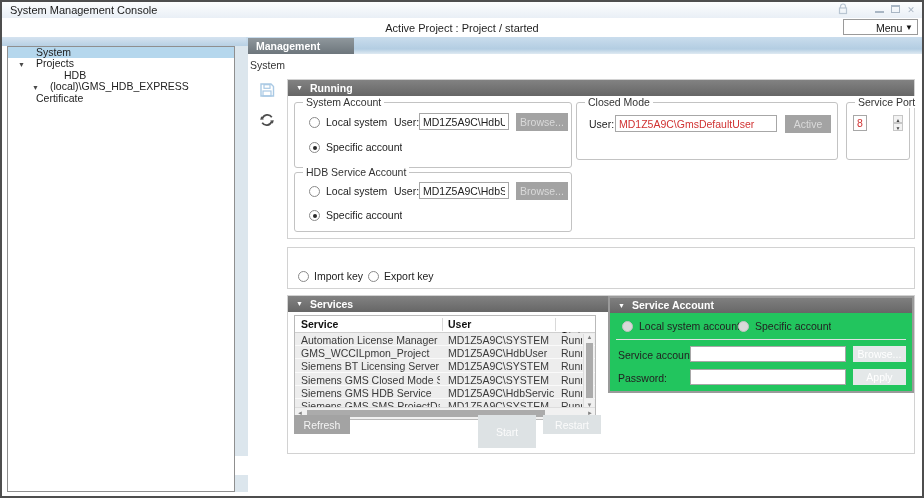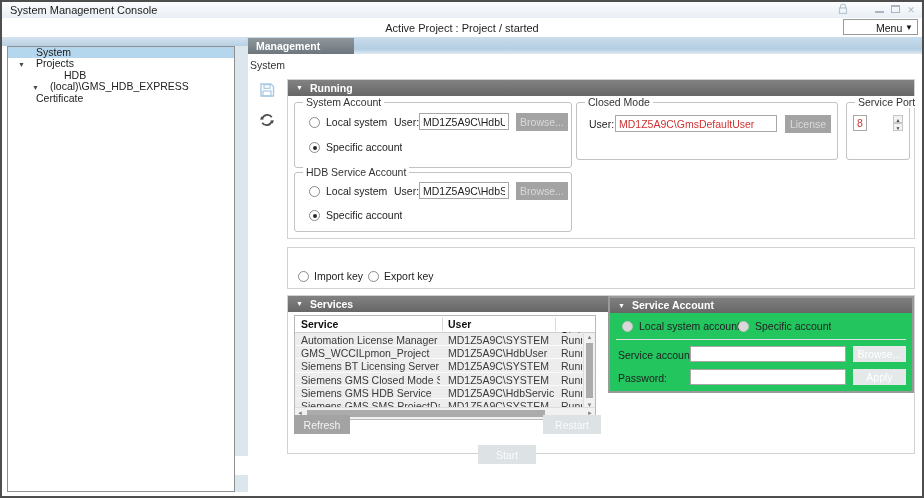--- a/index.html
+++ b/index.html
@@ -104,21 +104,21 @@
   .hsb .lt { left:2px; } .hsb .rt { right:2px; }
   .hsb .thumb { position:absolute; left:12px; top:2px; width:238px; height:7px; background:#ababab; }
   
   .sa-panel { position:absolute; left:320px; top:0px; width:306px; height:97px; border:2px solid #9a9a9a; background:#22c55e; }
   .sa-head { height:15px; background:linear-gradient(#7f7f7f,#676767); color:#fff; font-weight:bold;
     line-height:15px; padding-left:22px; position:relative; }
   .sa-head .s-arrow { position:absolute; left:8px; top:0; font-size:7px; color:#fff; }
   .sa-div { position:absolute; left:6px; top:41px; width:290px; height:1px; background:#e0e0e0; }
   
   .btn-refresh { left:6px;  top:119px; width:56px; height:19px; }
-  .btn-start   { left:190px; top:119px; width:58px; height:19px;margin-top:30px; }
+  .btn-start   { left:190px; top:119px; width:58px; height:33px; }
   .btn-restart { left:255px; top:119px; width:58px; height:19px; }
 </style>
 </head>
 <body>
 
 <div id="window">
 
   <div class="titlebar">
     <span class="title">System Management Console</span>
     <span class="tb-ico tb-lock">
@@ -200,21 +200,21 @@
       <input class="tinput" style="left: 124px; top: 10px; width: 90px;" value="MD1Z5A9C\HdbUser">
       <button class="gbtn" style="left:221px; top:10px; width:52px; height:18px;">Browse...</button>
       <span class="radio checked" style="left:14px; top:39px;"></span>
       <span class="rlabel" style="left:31px; top:38px;">Specific account</span>
     </div>
 
     <div class="groupbox" style="left:288px; top:22px; width:262px; height:58px;">
       <span class="gb-label">Closed Mode</span>
       <span class="flabel" style="left:12px; top:15px;">User:</span>
       <input class="tinput red" style="left: 38px; top: 12px; width: 162px;" value="MD1Z5A9C\GmsDefaultUser">
-      <button class="gbtn" style="left:208px; top:12px; width:46px; height:18px;">License</button>
+      <button class="gbtn" style="left:208px; top:12px; width:46px; height:18px;">Active</button>
     </div>
 
     <div class="groupbox" style="left:558px; top:22px; width:64px; height:58px;">
       <span class="gb-label">Service Port</span>
       <input class="tinput red" style="left: 6px; top: 12px; width: 14px; height: 16px; text-align: right;" value="8888">
       <span class="spin-col" style="left:46px; top:12px;">
         <span class="spin-btn">▲</span>
         <span class="spin-btn">▼</span>
       </span>
     </div>

